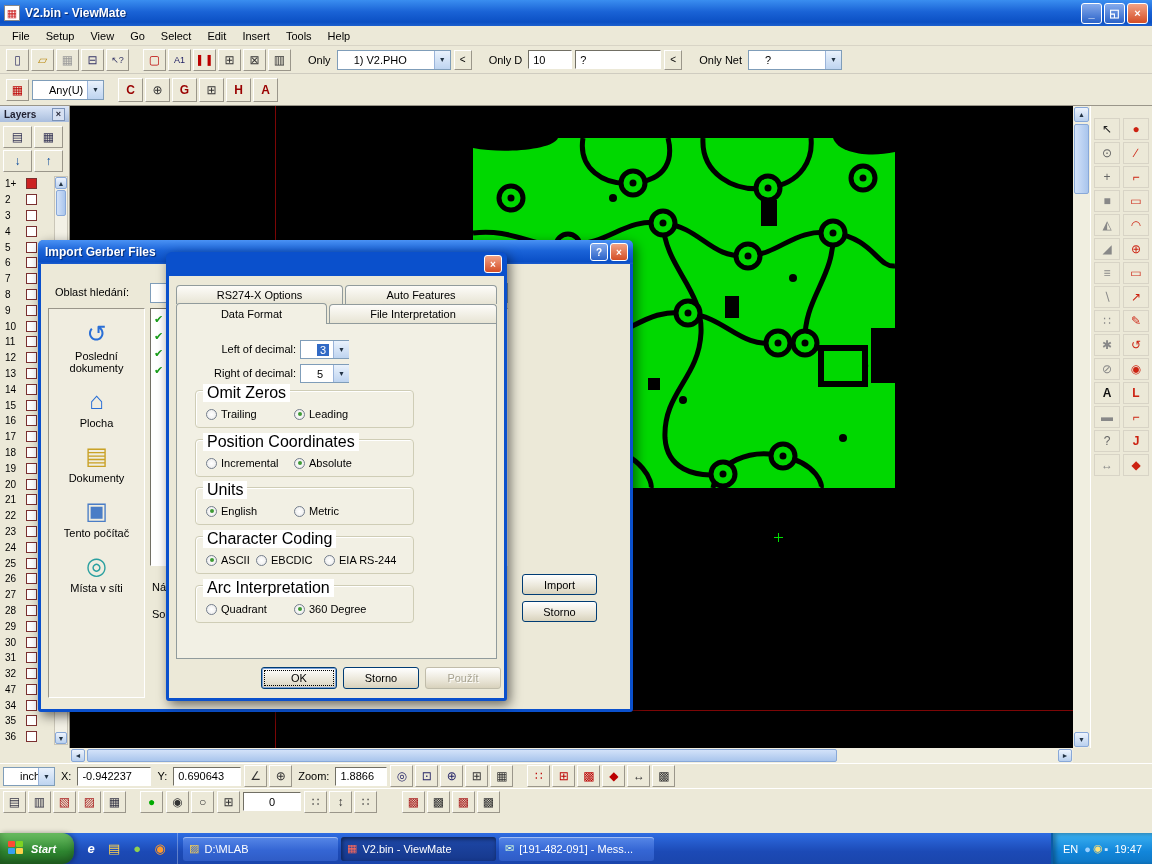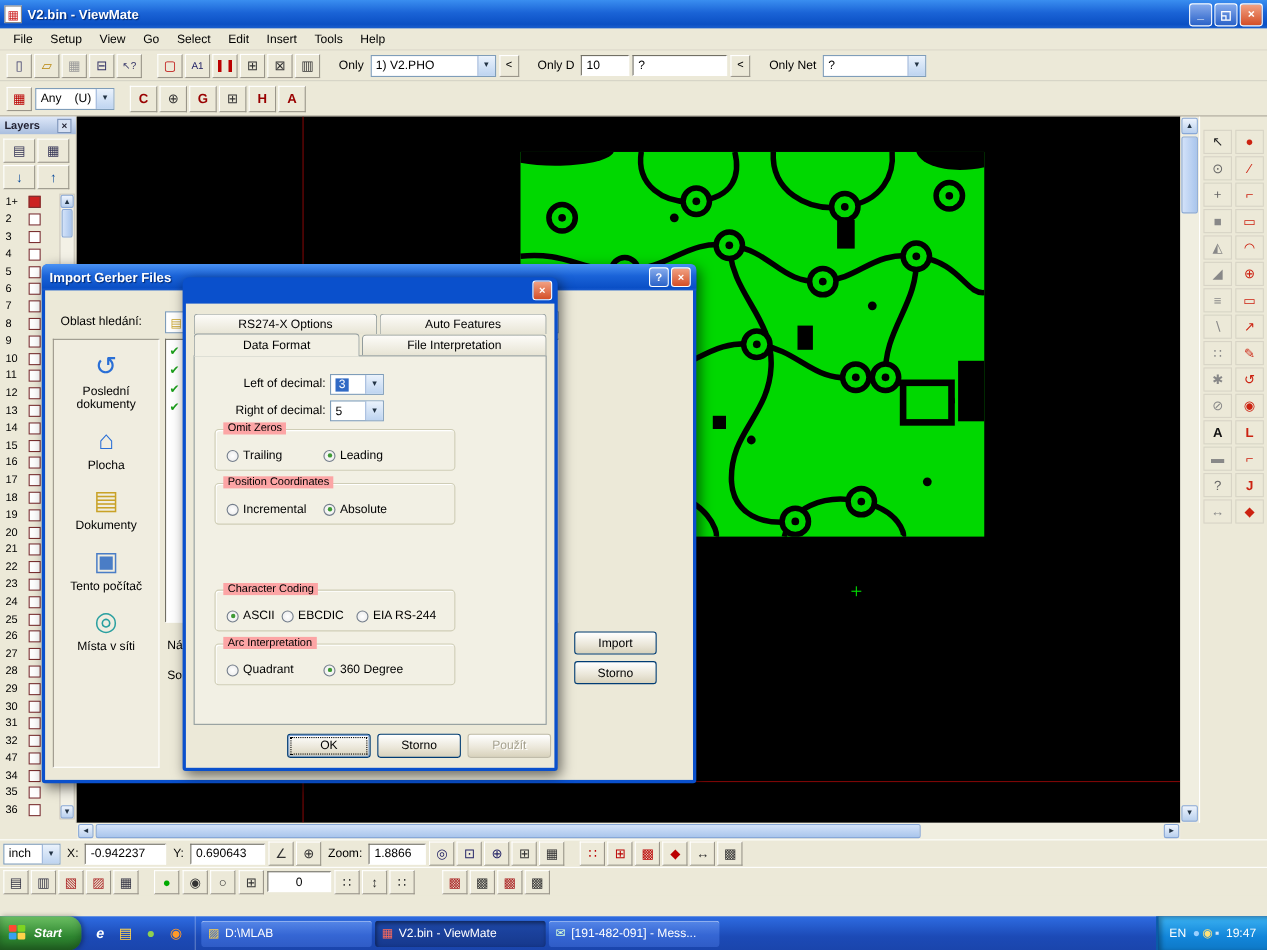--- a/index.html
+++ b/index.html
@@ -21,21 +21,21 @@
   .mitem{padding:2px 8px;cursor:default}
 
   .toolbar{display:flex;align-items:center;background:#ece9d8;padding-left:6px;gap:3px;border-bottom:1px solid #cfccc0}
   .icongroup{display:flex;gap:2px;align-items:center}
   .tbtn{width:23px;height:22px;display:flex;align-items:center;justify-content:center;background:#ece9d8;border:1px solid;border-color:#fff #9a968a #9a968a #fff;font-size:12px;cursor:default}
   .tbtn.small{width:18px;height:20px;font-size:10px}
   .sep{width:8px;flex:none}
   .lbl{padding:0 3px;white-space:nowrap}
   .sunken{background:#fff;border:1px solid;border-color:#716f64 #fff #fff #716f64;display:flex;align-items:center;padding:0 4px;height:19px;font-size:11px}
   .combo{background:#fff;border:1px solid #7f9db9;height:20px;display:flex;align-items:stretch}
-  .combo .ctext{flex:1;padding:0 4px;display:flex;align-items:center;white-space:nowrap;overflow:hidden}
+  .combo .ctext{flex:1;padding:0 16px;display:flex;align-items:center;white-space:nowrap;overflow:hidden}
   .combo .carrow{width:16px;background:linear-gradient(#eaf2fc,#bed4f0);border-left:1px solid #9ab4da;display:flex;align-items:center;justify-content:center;font-size:7px;color:#234;flex:none}
   .selval{background:#316ac5;color:#fff;padding:0 3px}
 
   
   .lpanel{background:#ece9d8;border-right:1px solid #9a968a}
   .lhead{height:16px;background:linear-gradient(#dde7f8,#a9bede);display:flex;align-items:center;padding:0 4px;font-size:10px;font-weight:bold;color:#223}
   .lclose{margin-left:auto;width:13px;height:13px;border:1px solid #7a92b8;background:#d6e0f2;display:flex;align-items:center;justify-content:center;font-size:9px;font-weight:bold}
   .lbtns{position:absolute;left:3px;top:20px;display:grid;grid-template-columns:29px 29px;grid-auto-rows:22px;gap:2px}
   .lbtn{display:flex;align-items:center;justify-content:center;border:1px solid;border-color:#fff #9a968a #9a968a #fff;background:#ece9d8;font-size:12px}
   .llist{position:absolute;left:2px;top:70px;width:50px;bottom:3px;overflow:hidden}
@@ -66,21 +66,21 @@
 
   .pbtn{position:absolute;width:76px;height:22px;border:1px solid #003c74;border-radius:3px;background:linear-gradient(#fff,#eae6d8 60%,#d8d2bc);display:flex;align-items:center;justify-content:center;font-size:11px;cursor:default}
   .pbtn.default{box-shadow:inset 0 0 0 1px #7da2d8;outline:1px dotted #000;outline-offset:-4px}
   .pbtn.disabled{color:#a7a391;border-color:#c0bcaa;text-shadow:1px 1px 0 #fff}
 
   .tab{position:absolute;height:19px;border:1px solid #919b9c;border-bottom:0;border-radius:4px 4px 0 0;background:linear-gradient(#fdfcf9,#e7e4d4);display:flex;align-items:center;justify-content:center;font-size:11px}
   .tab.active{background:#f2f0e4;font-weight:normal}
   .tabpanel{position:absolute;border:1px solid #919b9c;background:#f2f0e4}
 
   .grp{position:absolute;border:1px solid #cfcdb6;border-radius:4px;box-shadow:1px 1px 0 #fff inset}
-  .glabel{position:absolute;top:-7px;left:7px;background:#fca5a5;padding:0 4px;font-size:10px}
+  .glabel{position:absolute;top:-7px;left:7px;background:#ffffff;padding:0 4px;font-size:16px}
   .ropt{position:absolute;bottom:7px;display:flex;align-items:center;gap:4px;font-size:11px;white-space:nowrap}
   .radio{width:11px;height:11px;border-radius:50%;border:1px solid #747e8c;background:radial-gradient(#fff,#e8e8e8);position:relative;flex:none}
   .radio.on::after{content:"";position:absolute;left:2.5px;top:2.5px;width:4px;height:4px;border-radius:50%;background:#3f9a35}
 
   .rlabel{position:absolute;text-align:right}
 
   
   .places{position:absolute;background:#f0ede0;border:1px solid;border-color:#9a968a #fff #fff #9a968a;display:flex;flex-direction:column;align-items:center;padding-top:12px;gap:14px}
   .place{width:90px;display:flex;flex-direction:column;align-items:center;gap:3px;text-align:center}
   .picon{font-size:24px;line-height:26px}
@@ -860,20 +860,31 @@
       <label class="ropt" style="left:10px">
           <span class="radio"></span>
           <span>Incremental</span>
         </label>
       <label class="ropt" style="left:98px">
           <span class="radio on"></span>
           <span>Absolute</span>
         </label>
     </div>
 
+    <div class="grp" style="left:29px;top:235px;width:219px;height:38px">
+      <span class="glabel">Units</span>
+      <label class="ropt" style="left:10px">
+          <span class="radio on"></span>
+          <span>English</span>
+        </label>
+      <label class="ropt" style="left:98px">
+          <span class="radio"></span>
+          <span>Metric</span>
+        </label>
+    </div>
 
     <div class="grp" style="left:29px;top:284px;width:219px;height:38px">
       <span class="glabel">Character Coding</span>
       <label class="ropt" style="left:10px">
           <span class="radio on"></span>
           <span>ASCII</span>
         </label>
       <label class="ropt" style="left:60px">
           <span class="radio"></span>
           <span>EBCDIC</span>

